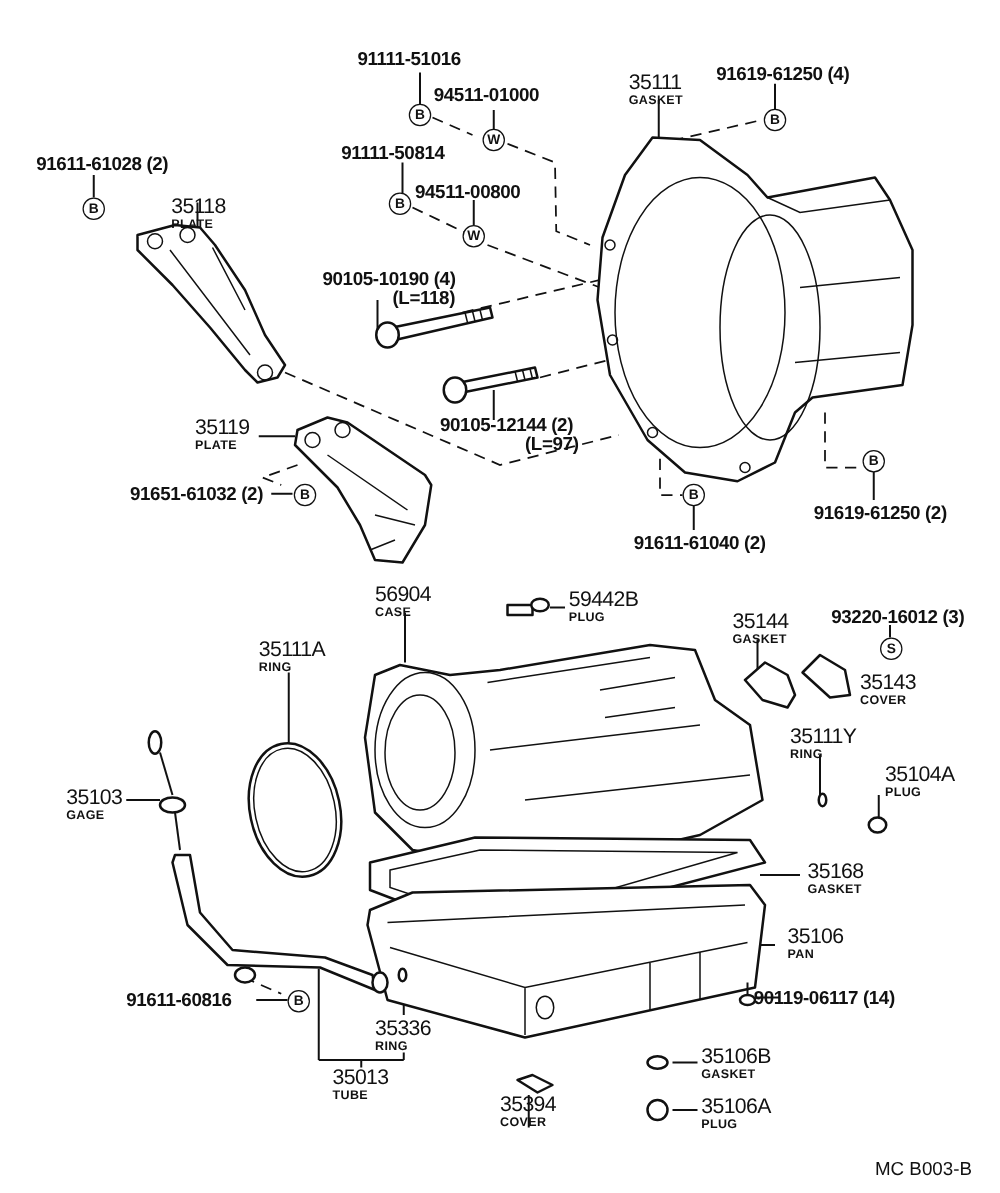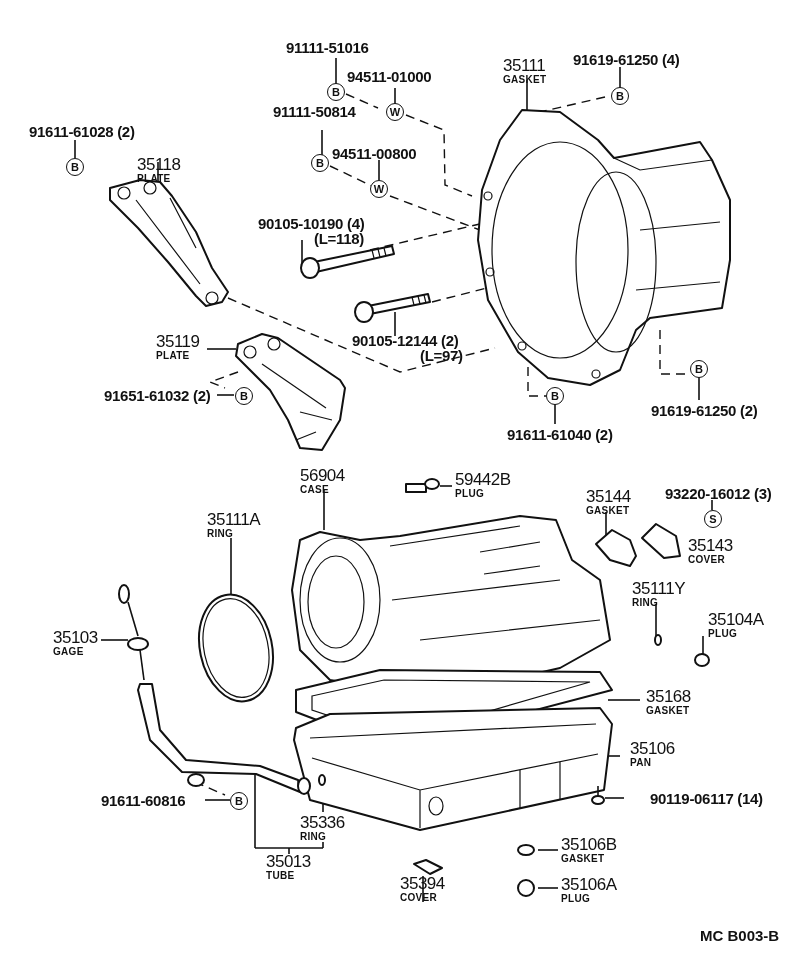--- a/index.html
+++ b/index.html
@@ -7,21 +7,21 @@
   svg#art { position:absolute; left:0; top:0; width:800px; height:954px; }
   .lbl { position:absolute; font-family:"Liberation Sans", sans-serif; color:#111; line-height:1; white-space:nowrap; }
   .pn { font-size:15px; font-weight:bold; letter-spacing:-0.3px; }
   .pnb { font-size:17px; font-weight:normal; letter-spacing:-0.5px; }
   .nm { font-size:10px; font-weight:bold; letter-spacing:0.3px; display:block; margin-top:1px; }
   .sym { position:absolute; width:16px; height:16px; border:1.8px solid #111; border-radius:50%; font-family:"Liberation Sans", sans-serif; font-weight:bold; font-size:11px; text-align:center; line-height:16px; color:#111; background:#fff; }
   .ln { stroke:#111; stroke-width:1.6; fill:none; }
   .dash { stroke:#111; stroke-width:1.4; fill:none; stroke-dasharray:9 6; }
   .part { stroke:#111; stroke-width:2; fill:#fff; stroke-linejoin:round; }
   .thin { stroke:#111; stroke-width:1.2; fill:none; }
-  .code { font-size:15px; font-weight:bold; }
+  .code { font-size:15px; font-weight:normal; }
 </style>
 </head>
 <body>
 
 <div id="canvas">
 
 <svg id="art" viewBox="0 0 800 954">
 
   <g>
     <line class="ln" x1="75" y1="140" x2="75" y2="158"></line>
@@ -166,21 +166,21 @@
 </svg>
 
 <div class="lbl pn" style="left:29px;top:124px">91611-61028 (2)</div>
 <div class="sym" style="left:66px;top:158px">B</div>
 <div class="lbl" style="left:137px;top:156px"><span class="pnb">35118</span><span class="nm">PLATE</span></div>
 
 <div class="lbl pn" style="left:286px;top:40px">91111-51016</div>
 <div class="sym" style="left:327px;top:83px">B</div>
 <div class="lbl pn" style="left:347px;top:69px">94511-01000</div>
 <div class="sym" style="left:386px;top:103px">W</div>
-<div class="lbl pn" style="left:273px;top:104px">91111-50814</div>
+<div class="lbl pn" style="left:273px;top:115px">91111-50814</div>
 <div class="sym" style="left:311px;top:154px">B</div>
 <div class="lbl pn" style="left:332px;top:146px">94511-00800</div>
 <div class="sym" style="left:370px;top:180px">W</div>
 
 <div class="lbl" style="left:503px;top:57px"><span class="pnb">35111</span><span class="nm">GASKET</span></div>
 <div class="lbl pn" style="left:573px;top:52px">91619-61250 (4)</div>
 <div class="sym" style="left:611px;top:87px">B</div>
 
 <div class="lbl pn" style="left:258px;top:216px">90105-10190 (4)</div>
 <div class="lbl pn" style="left:314px;top:231px">(L=118)</div>
@@ -203,21 +203,21 @@
 <div class="lbl" style="left:586px;top:488px"><span class="pnb">35144</span><span class="nm">GASKET</span></div>
 <div class="lbl pn" style="left:665px;top:486px">93220-16012 (3)</div>
 <div class="sym" style="left:704px;top:510px">S</div>
 <div class="lbl" style="left:688px;top:537px"><span class="pnb">35143</span><span class="nm">COVER</span></div>
 <div class="lbl" style="left:632px;top:580px"><span class="pnb">35111Y</span><span class="nm">RING</span></div>
 <div class="lbl" style="left:708px;top:611px"><span class="pnb">35104A</span><span class="nm">PLUG</span></div>
 
 <div class="lbl" style="left:53px;top:629px"><span class="pnb">35103</span><span class="nm">GAGE</span></div>
 <div class="lbl" style="left:646px;top:688px"><span class="pnb">35168</span><span class="nm">GASKET</span></div>
 <div class="lbl" style="left:630px;top:740px"><span class="pnb">35106</span><span class="nm">PAN</span></div>
-<div class="lbl pn" style="left:650px;top:791px">90119-06117 (14)</div>
+<div class="lbl pn" style="left:603px;top:791px">90119-06117 (14)</div>
 
 <div class="lbl pn" style="left:101px;top:793px">91611-60816</div>
 <div class="sym" style="left:230px;top:792px">B</div>
 <div class="lbl" style="left:300px;top:814px"><span class="pnb">35336</span><span class="nm">RING</span></div>
 <div class="lbl" style="left:266px;top:853px"><span class="pnb">35013</span><span class="nm">TUBE</span></div>
 
 <div class="lbl" style="left:561px;top:836px"><span class="pnb">35106B</span><span class="nm">GASKET</span></div>
 <div class="lbl" style="left:561px;top:876px"><span class="pnb">35106A</span><span class="nm">PLUG</span></div>
 <div class="lbl" style="left:400px;top:875px"><span class="pnb">35394</span><span class="nm">COVER</span></div>
 

